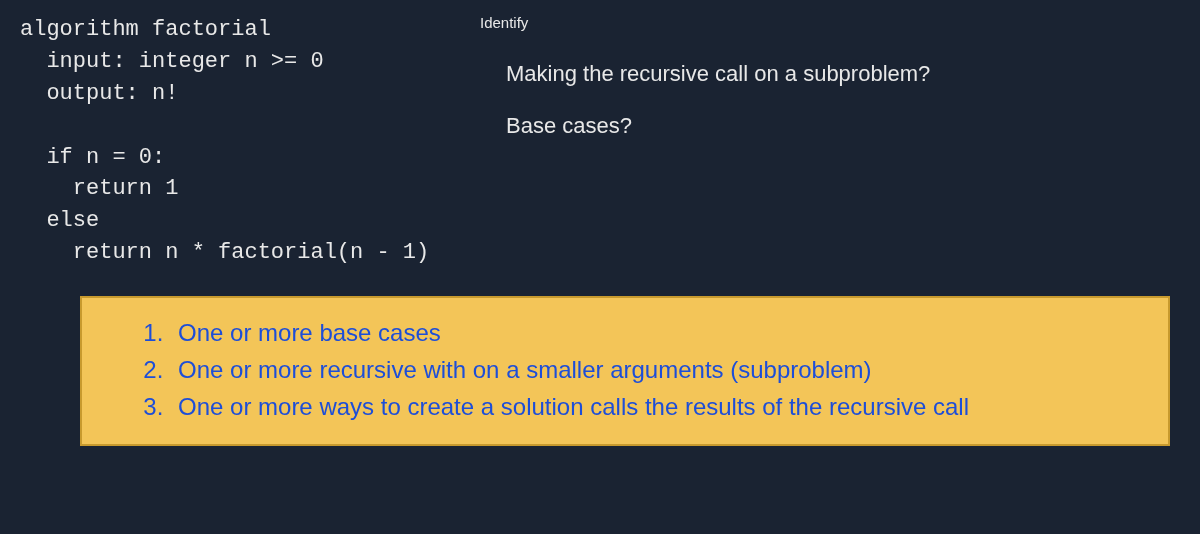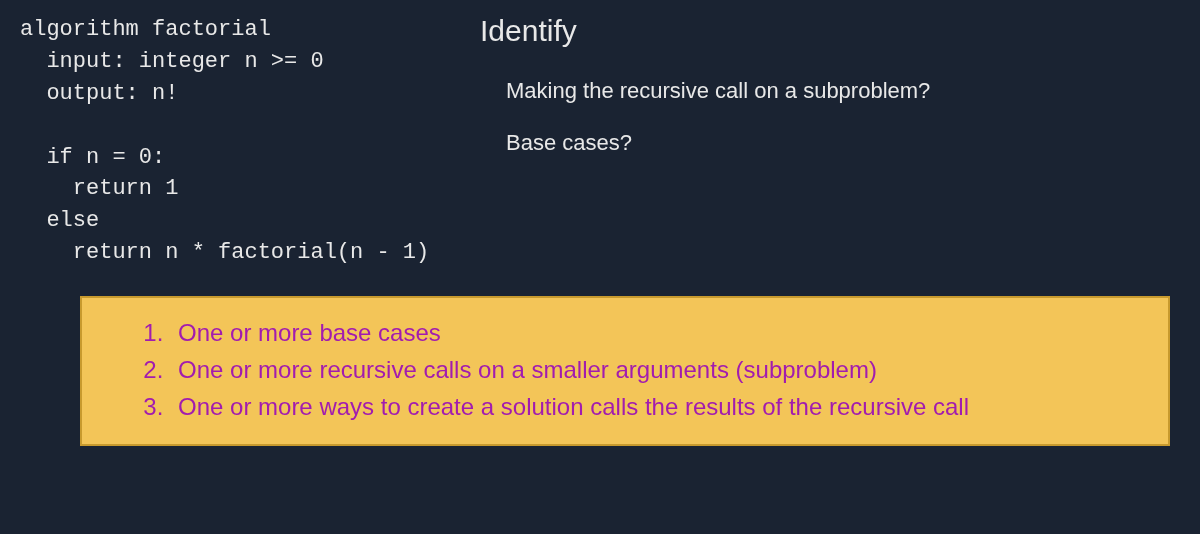--- a/index.html
+++ b/index.html
@@ -28,37 +28,37 @@
       white-space: pre;
       color: #e8e8e8;
     }
     .right-block {
       flex: 1;
       padding-left: 20px;
       font-size: 22px;
       color: #e8e8e8;
     }
     .identify-title {
-      font-size: 30px;
+      font-size: 15px;
       margin-top: 0px;
       margin-bottom: 30px;
     }
     .question {
       margin-bottom: 26px;
       padding-left: 26px;
     }
     .yellow-box {
       position: absolute;
       left: 80px;
       top: 296px;
       width: 1090px;
       background: #f3c558;
       border: 2px solid #c89a2e;
       padding: 18px 26px 18px 26px;
-      color: #a21caf;
+      color: #1d4ed8;
       font-size: 24px;
       line-height: 1.45;
     }
     .yellow-box ol {
       list-style-position: outside;
       padding-left: 62px;
     }
     .yellow-box li {
       padding-left: 8px;
       margin-bottom: 2px;
@@ -80,16 +80,16 @@
   <div class="right-block">
     <div class="identify-title">Identify</div>
     <div class="question">Making the recursive call on a subproblem?</div>
     <div class="question">Base cases?</div>
   </div>
 </div>
 
 <div class="yellow-box">
   <ol>
     <li>One or more base cases</li>
-    <li>One or more recursive calls on a smaller arguments (subproblem)</li>
+    <li>One or more recursive with on a smaller arguments (subproblem)</li>
     <li>One or more ways to create a solution calls the results of the recursive call</li>
   </ol>
 </div>
 
 </body></html>

